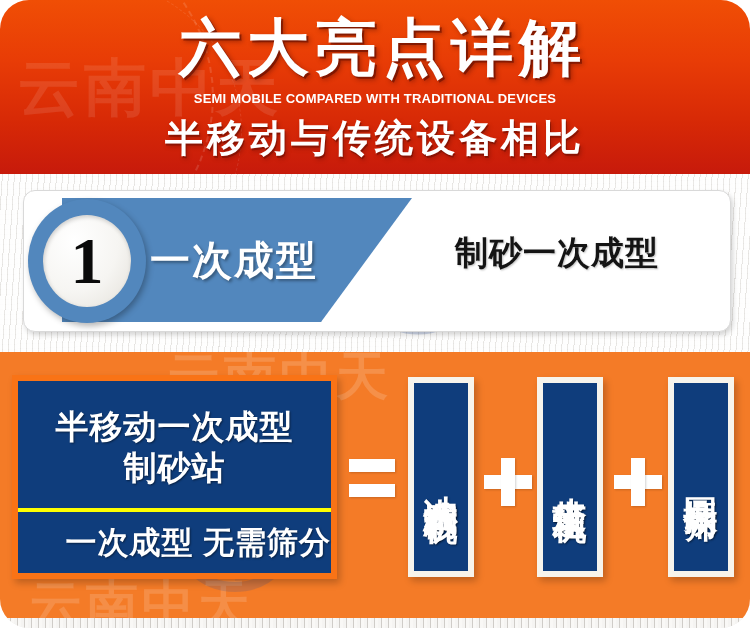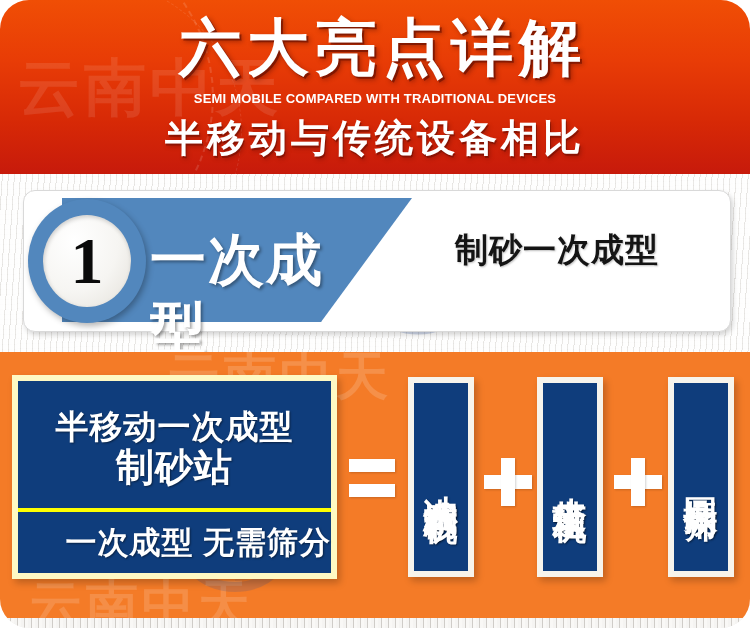--- a/index.html
+++ b/index.html
@@ -73,21 +73,21 @@
   }
   
   .banner{
     position:absolute;left:62px;top:198px;width:350px;height:124px;
     background:#5287bd;
     clip-path:polygon(0 0, 100% 0, 74% 100%, 0 100%);
     box-shadow:3px 3px 6px rgba(0,0,0,.25);
   }
   .banner-label{
     position:absolute;left:150px;top:226px;width:230px;
-    font-size:56px;line-height:68px;font-weight:bold;color:#ffffff;
+    font-size:40px;line-height:68px;font-weight:bold;color:#ffffff;
     letter-spacing:2px;
     text-shadow:2px 2px 3px rgba(0,0,0,.35);
   }
   
   .numcircle{
     position:absolute;left:28px;top:199px;width:118px;height:124px;
     border-radius:50%;
     background:#5287bd;
     box-shadow:2px 3px 6px rgba(0,0,0,.30);
   }
@@ -102,21 +102,20 @@
     display:flex;align-items:center;justify-content:center;
     font-size:66px;font-weight:bold;color:#0a0a0a;
     font-family:"Liberation Serif","DejaVu Serif",serif;
     line-height:1;
   }
   .card-desc{
     position:absolute;left:455px;top:233px;
     font-size:33px;line-height:40px;font-weight:bold;color:#141414;
     letter-spacing:1px;
     text-shadow:1px 1px 2px rgba(0,0,0,.25);
-    font-family:Liberation Mono, monospace;
   }
 
   
   .bottom{
     position:absolute;left:0;top:352px;width:750px;height:266px;
     background:#f47b27;overflow:hidden;
   }
   .bottom-wm{
     position:absolute;left:168px;top:-10px;
     font-size:52px;color:rgba(255,255,255,.16);font-weight:bold;letter-spacing:4px;
@@ -131,40 +130,40 @@
   .footer-tex{
     position:absolute;left:0;top:618px;width:750px;height:10px;
     background:
       repeating-linear-gradient(92deg,#f5f4f2 0 3px,#cfccc8 3px 4px,#f9f8f6 4px 7px),
       #f2f1ef;
   }
 
   
   .main-box{
     position:absolute;left:12px;top:375px;width:325px;height:204px;
-    background:#fef9c3;padding:6px;
+    background:#f97316;padding:6px;
     box-shadow:3px 4px 7px rgba(0,0,0,.22);
     box-sizing:border-box;
   }
   .main-box-in{
     position:relative;width:100%;height:100%;
     background:#0f3d7c;box-sizing:border-box;
     display:flex;flex-direction:column;
   }
   .mb-top{
     flex:0 0 123px;display:flex;flex-direction:column;
     align-items:center;justify-content:center;
     padding-top:4px;
   }
   .mb-l1{
     font-size:33px;line-height:41px;font-weight:bold;color:#ffffff;letter-spacing:1px;
     text-shadow:1px 1px 2px rgba(0,0,0,.45);
   }
   .mb-l2{
-    font-size:38px;line-height:41px;font-weight:bold;color:#ffffff;letter-spacing:1px;
+    font-size:33px;line-height:41px;font-weight:bold;color:#ffffff;letter-spacing:1px;
     text-shadow:1px 1px 2px rgba(0,0,0,.45);
   }
   .mb-divider{height:4px;background:#ffff00;flex:0 0 4px;}
   .mb-bottom{
     flex:1 1 auto;display:flex;align-items:center;justify-content:flex-end;
   }
   .mb-l3{
     font-size:31px;line-height:38px;font-weight:bold;color:#ffffff;letter-spacing:1px;
     text-shadow:1px 1px 2px rgba(0,0,0,.45);
   }

